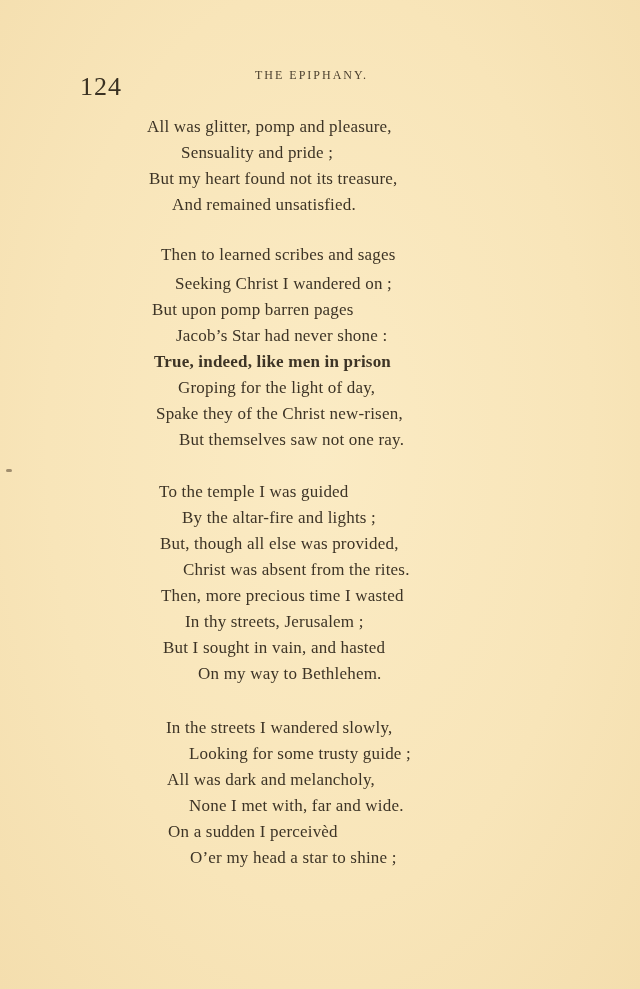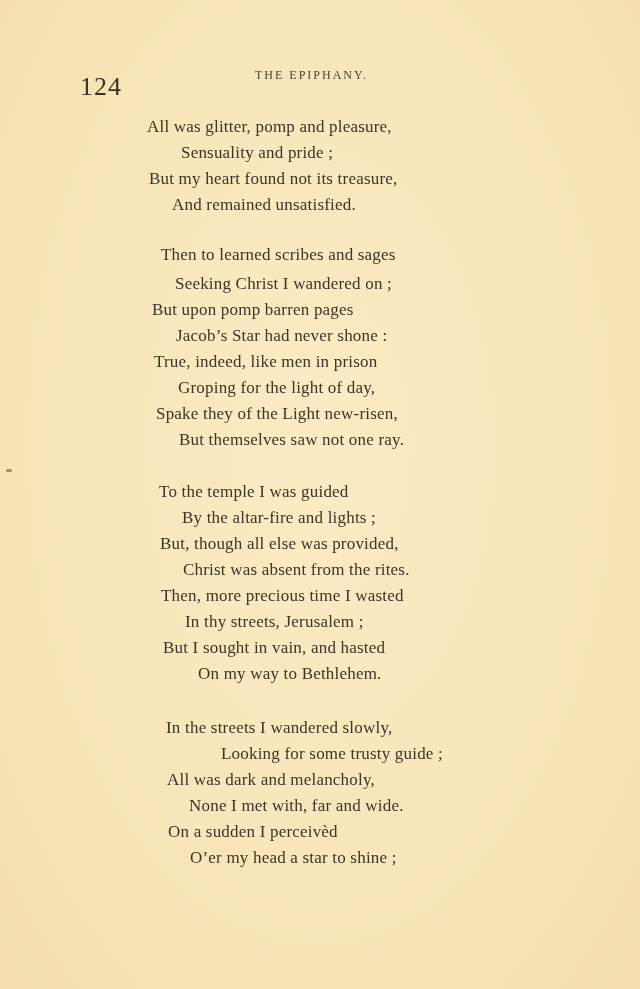--- a/index.html
+++ b/index.html
@@ -75,38 +75,38 @@
         <div class="line" style="left: 147px; top: 117px;">All was glitter, pomp and pleasure,</div>
         <div class="line" style="left: 171px; top: 143px; margin-left: 10px;">Sensuality and pride ;</div>
         <div class="line" style="left: 149px; top: 169px;">But my heart found not its treasure,</div>
         <div class="line" style="left: 172px; top: 195px;">And remained unsatisfied.</div>
       </div>
       <div>
         <div class="line" style="left: 152px; top: 245px; margin-left: 9px;">Then to learned scribes and sages</div>
         <div class="line" style="left: 175px; top: 274px;">Seeking Christ I wandered on ;</div>
         <div class="line" style="left: 152px; top: 300px;">But upon pomp barren pages</div>
         <div class="line" style="left: 176px; top: 326px;">Jacob’s Star had never shone :</div>
-        <div class="line" style="left: 154px; top: 352px;">True, indeed, like men in prison</div>
+        <div class="line" style="left: 154px; top: 352px; font-weight: bold;">True, indeed, like men in prison</div>
         <div class="line" style="left: 178px; top: 378px;">Groping for the light of day,</div>
-        <div class="line" style="left: 156px; top: 404px;">Spake they of the Light new-risen,</div>
+        <div class="line" style="left: 156px; top: 404px;">Spake they of the Christ new-risen,</div>
         <div class="line" style="left: 179px; top: 430px;">But themselves saw not one ray.</div>
       </div>
       <div>
         <div class="line" style="left: 159px; top: 482px;">To the temple I was guided</div>
         <div class="line" style="left: 182px; top: 508px;">By the altar-fire and lights ;</div>
         <div class="line" style="left: 160px; top: 534px;">But, though all else was provided,</div>
         <div class="line" style="left: 183px; top: 560px;">Christ was absent from the rites.</div>
         <div class="line" style="left: 161px; top: 586px;">Then, more precious time I wasted</div>
         <div class="line" style="left: 185px; top: 612px;">In thy streets, Jerusalem ;</div>
         <div class="line" style="left: 163px; top: 638px;">But I sought in vain, and hasted</div>
         <div class="line" style="left: 198px; top: 664px;">On my way to Bethlehem.</div>
       </div>
       <div>
         <div class="line" style="left: 166px; top: 718px;">In the streets I wandered slowly,</div>
-        <div class="line" style="left: 189px; top: 744px; margin-left: 32px;">Looking for some trusty guide ;</div>
+        <div class="line" style="left: 189px; top: 744px;">Looking for some trusty guide ;</div>
         <div class="line" style="left: 167px; top: 770px;">All was dark and melancholy,</div>
         <div class="line" style="left: 189px; top: 796px;">None I met with, far and wide.</div>
         <div class="line" style="left: 168px; top: 822px;">On a sudden I perceivèd</div>
         <div class="line" style="left: 190px; top: 848px;">O’er my head a star to shine ;</div>
       </div>
     </div>
 
   <div class="smudge"></div>
 </div>
 

